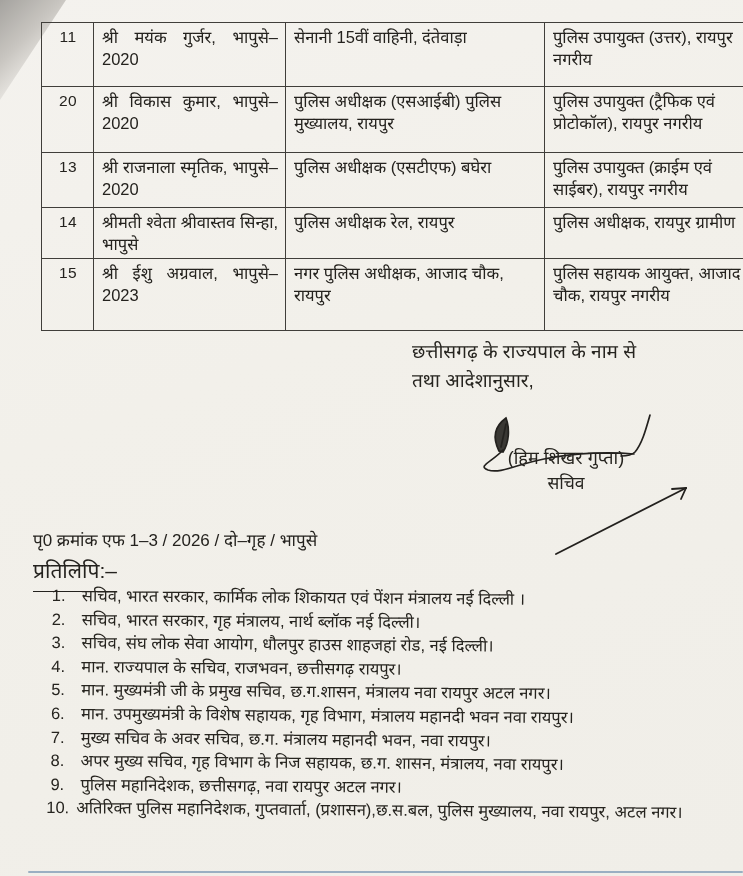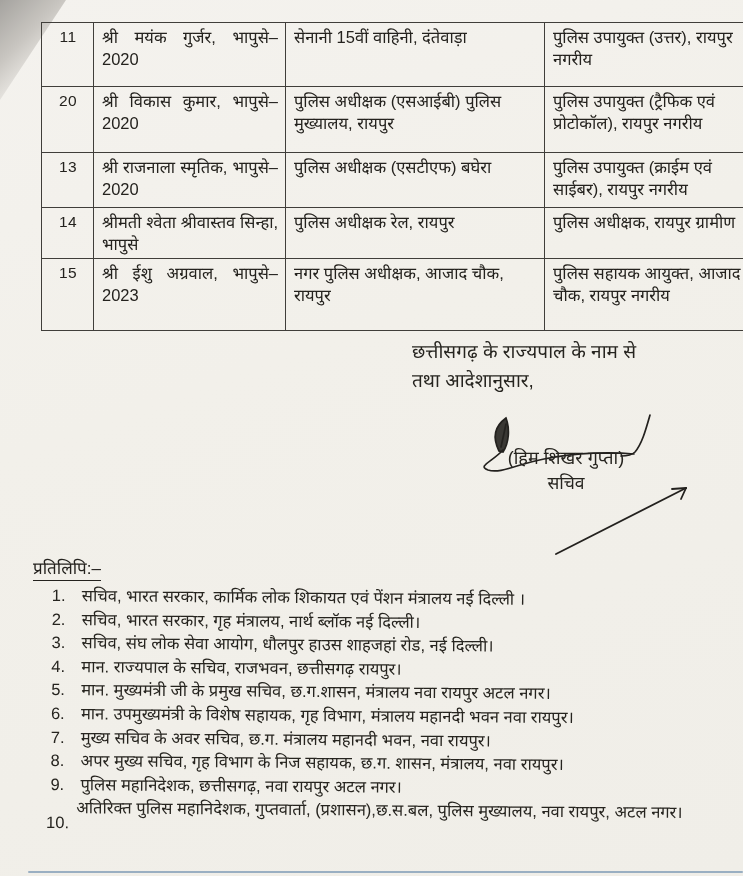--- a/index.html
+++ b/index.html
@@ -42,31 +42,31 @@
   }
   
   .sig-block{
     position:absolute;left:420px;top:446px;width:292px;
     text-align:center;font-size:17.5px;line-height:24.5px;color:#26241f;
   }
   .sig-block .sig-name{font-size:18px;}
   
   .ref-block{position:absolute;left:33px;top:528px;font-size:17px;color:#24221e;}
   .copy-label{
-    position:absolute;left:33px;top:556px;font-size:17px;color:#24221e;
-    border-bottom:1.7px solid #24221e;padding-bottom:1px;
+    position:absolute;left:33px;top:556px;font-size:21px;color:#24221e;
+    border-bottom:1.7px solid #24221e;padding-bottom:7px;
   }
   .copy-list{
     position:absolute;left:46px;top:584px;width:678px;
     font-size:16.5px;line-height:23.6px;color:#26241f;
     transform:rotate(0.45deg);transform-origin:0 0;
   }
   .copy-item{display:flex;}
   .copy-item .num{flex:0 0 30px;text-align:left;padding-left:6px;}
-  .copy-item:nth-child(10) .num{padding-left:2px;margin-top:15px;}
+  .copy-item:nth-child(10) .num{padding-left:2px;}
   .copy-item .txt{flex:1;}
   
   svg.ink{position:absolute;left:0;top:0;width:743px;height:876px;pointer-events:none;}
   
   .scan-line{
     position:absolute;left:28px;right:0;bottom:3px;height:2.5px;
     background:#8ba3bb;opacity:.85;border-radius:2px;
   }
 </style>
 </head>
@@ -114,20 +114,21 @@
   <div class="closing">
     <div>छत्तीसगढ़ के राज्यपाल के नाम से</div>
     <div>तथा आदेशानुसार,</div>
   </div>
 
   <div class="sig-block">
     <div class="sig-name">(हिम शिखर गुप्ता)</div>
     <div>सचिव</div>
   </div>
 
+  <div class="ref-block">पृ0 क्रमांक एफ 1–3 / 2026 / दो–गृह / भापुसे</div>
   <div class="copy-label">प्रतिलिपि:–</div>
 
   <div class="copy-list">
     <div class="copy-item">
       <span class="num">1.</span>
       <span class="txt">सचिव, भारत सरकार, कार्मिक लोक शिकायत एवं पेंशन मंत्रालय नई दिल्ली ।</span>
     </div>
     <div class="copy-item">
       <span class="num">2.</span>
       <span class="txt">सचिव, भारत सरकार, गृह मंत्रालय, नार्थ ब्लॉक नई दिल्ली।</span>

